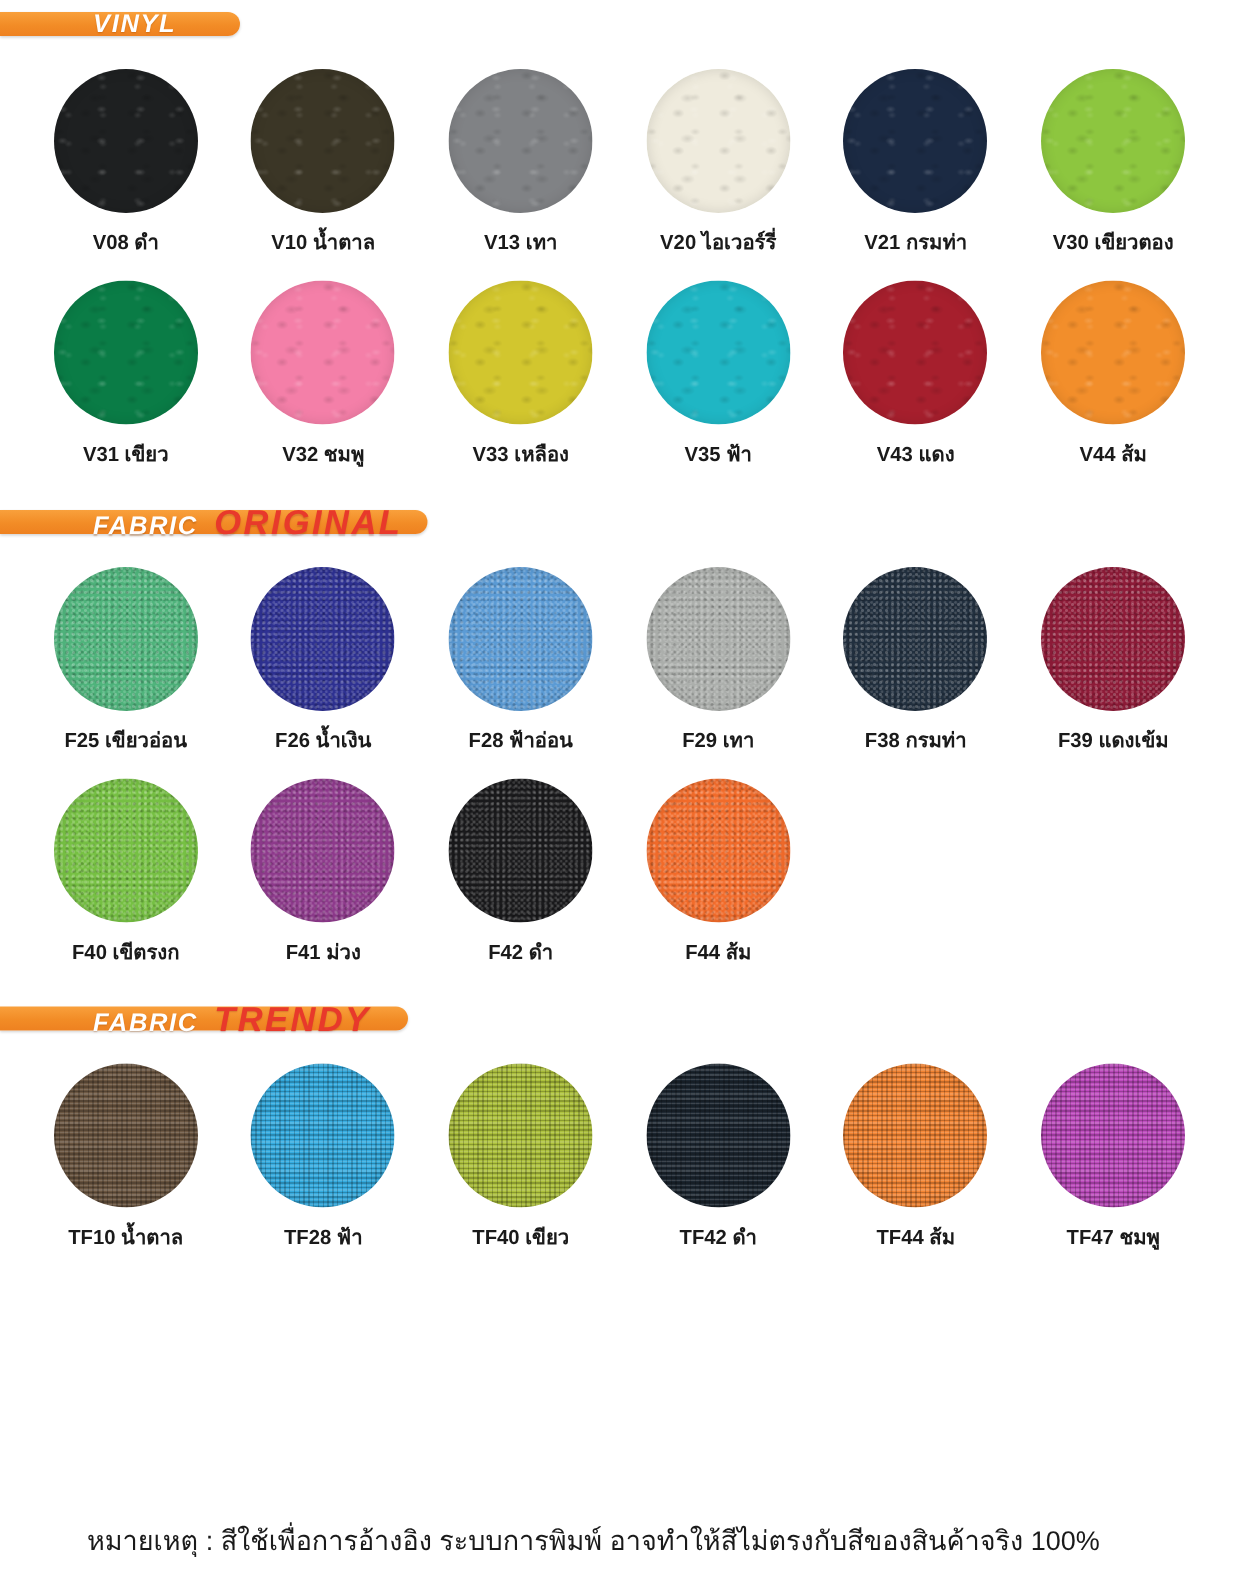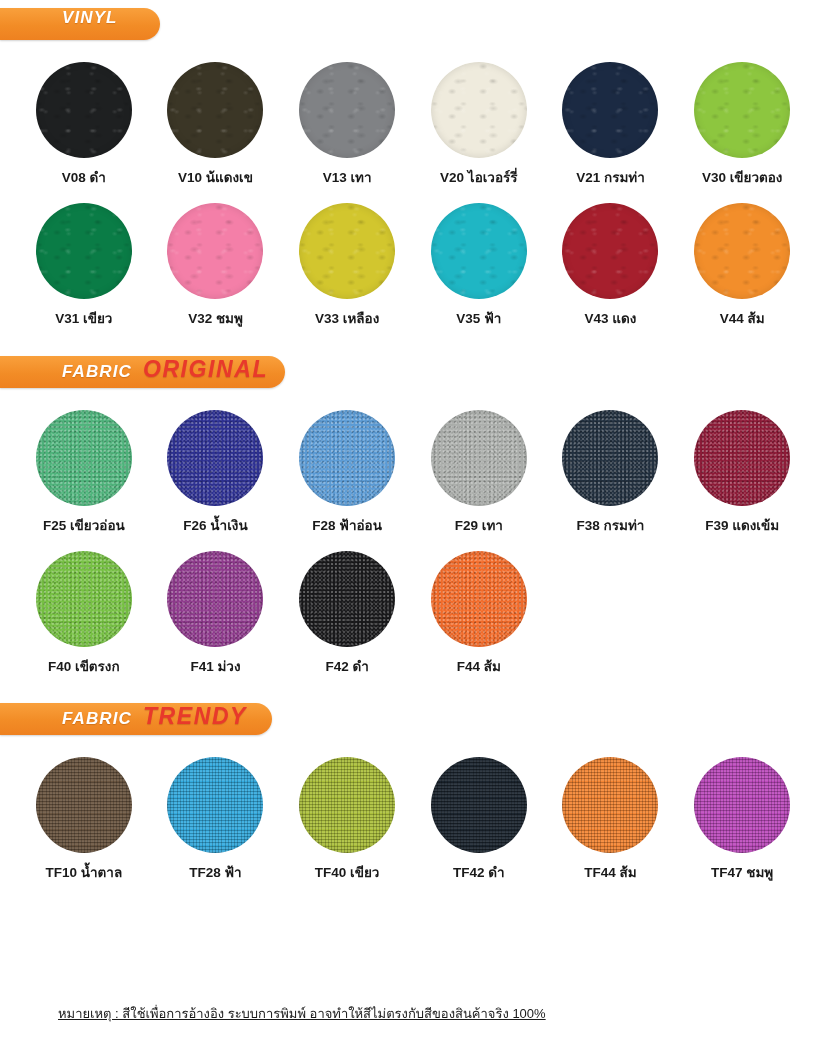--- a/index.html
+++ b/index.html
@@ -9,25 +9,26 @@
     width: 826px; height: 1052px;
     background: #ffffff;
     font-family: "Liberation Sans", "DejaVu Sans", sans-serif;
     overflow: hidden;
   }
   .page { position: relative; width: 826px; height: 1052px; background:#fff; }
 
   
   .banner {
     position: relative;
-    height: 32px;
+    height: 16px;
     background: linear-gradient(180deg,#F9A03C 0%,#F28C26 55%,#EE8120 100%);
     border-top-right-radius: 16px;
     border-bottom-right-radius: 16px;
     display: flex;
+    align-items: center;
     box-shadow: 0 1px 2px rgba(0,0,0,0.18);
   }
   .banner-inner {
     display: flex; align-items: baseline; gap: 11px;
     padding-left: 62px;
   }
   .banner-word {
     color: #ffffff;
     font-weight: bold;
     font-size: 17px;
@@ -98,25 +99,24 @@
     margin-top: 13px;
     font-size: 13.5px;
     font-weight: bold;
     color: #1a1a1a;
     white-space: nowrap;
     line-height: 1;
   }
   .note {
     position: absolute;
     left: 58px;
-    bottom: 28px;
-    font-size: 13px;
+    bottom: 11px;
+    font-size: 18px;
     color: #1a1a1a;
     white-space: nowrap;
-    text-decoration: underline;
   }
 </style>
 </head>
 <body>
 
 <div class="page">
 
   <div style="height:8px"></div>
   <div class="banner" style="width:160px">
     <div class="banner-inner">
@@ -124,21 +124,21 @@
     </div>
   </div>
   <div style="height:22px"></div>
   <div class="grid" style="row-gap:18px">
     <div class="cell">
         <div class="swatch tex-vinyl" style="background-color:#1E2021"></div>
         <div class="label">V08 ดำ</div>
       </div>
     <div class="cell">
         <div class="swatch tex-vinyl" style="background-color:#3B3626"></div>
-        <div class="label">V10 น้แดงเข</div>
+        <div class="label">V10 น้ำตาล</div>
       </div>
     <div class="cell">
         <div class="swatch tex-vinyl" style="background-color:#808285"></div>
         <div class="label">V13 เทา</div>
       </div>
     <div class="cell">
         <div class="swatch tex-vinyl" style="background-color:#EFEBDD"></div>
         <div class="label">V20 ไอเวอร์รี่</div>
       </div>
     <div class="cell">

